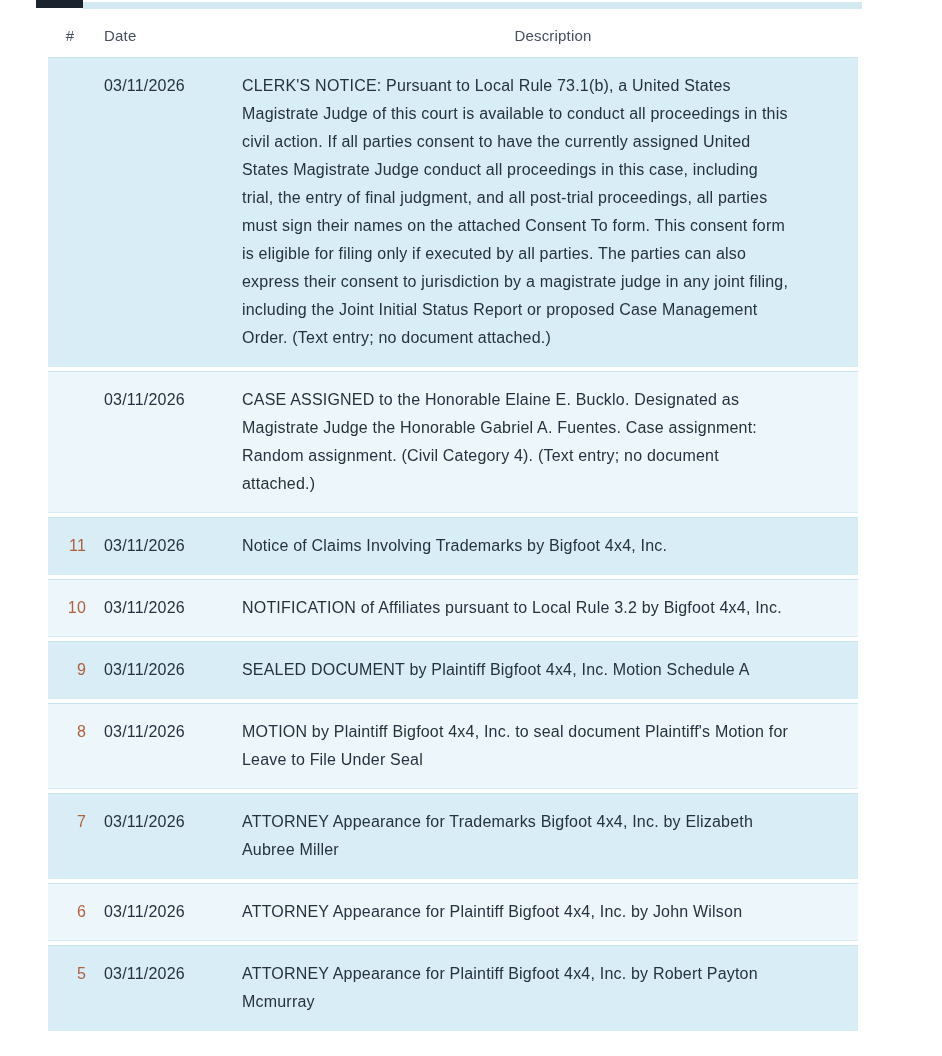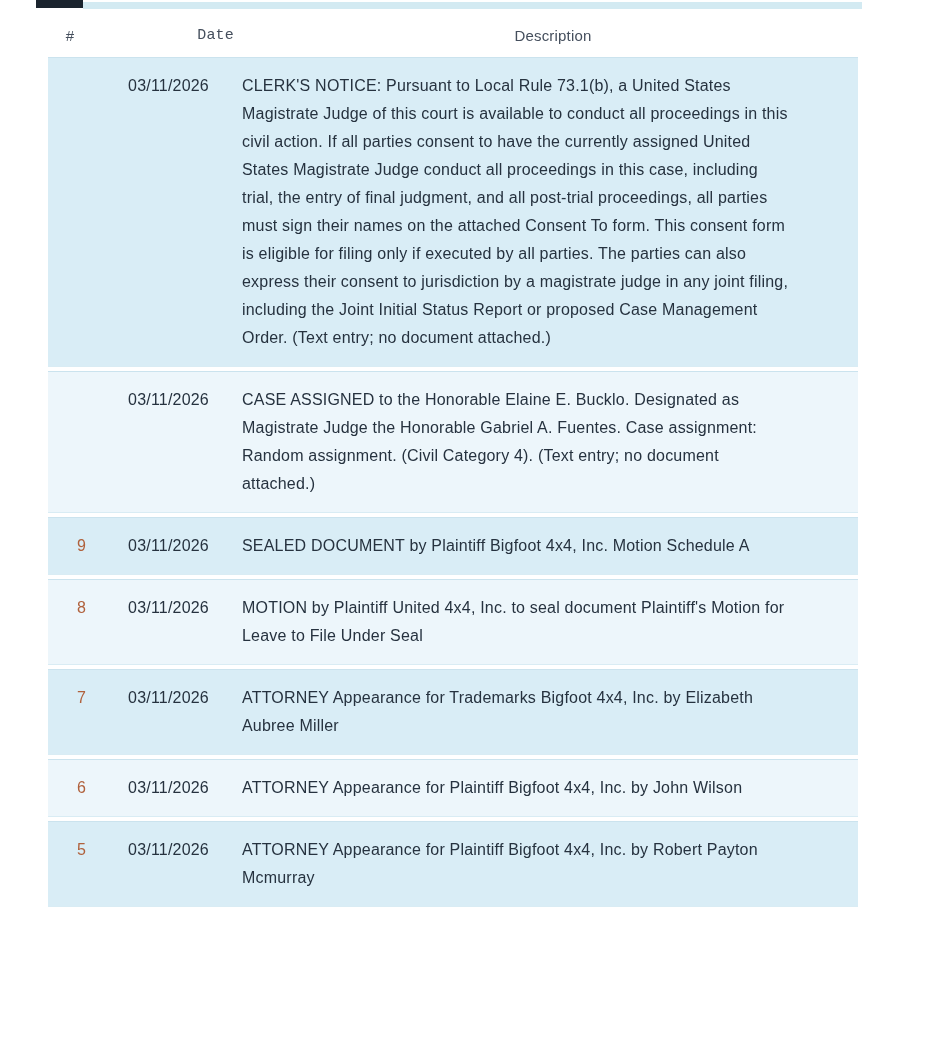--- a/index.html
+++ b/index.html
@@ -43,21 +43,21 @@
   }
   thead th {
     background: #ffffff;
     font-size: 15px;
     font-weight: 400;
     color: #454f5d;
     padding: 15px 0 9px 0;
     letter-spacing: 0.2px;
   }
   th.col-num  { width: 44px;  text-align: center; }
-  th.col-date { width: 130px; text-align: right; padding-left: 12px; font-family: Liberation Mono, monospace; }
+  th.col-date { width: 130px; text-align: left; padding-left: 12px; }
   th.col-desc { text-align: center; padding-left: 14px; }
 
   tbody td {
     vertical-align: top;
     padding-top: 14px;
     padding-bottom: 14px;
     font-size: 16px;
     line-height: 28px;
     letter-spacing: 0.2px;
     color: #26323f;
@@ -68,21 +68,20 @@
   tr.shade-b td { background: #edf6fb; }
 
   td.cell-num {
     text-align: right;
     padding-right: 6px;
     color: #b0613c;
   }
   td.cell-date {
     padding-left: 12px;
     white-space: nowrap;
-    text-align: center;
   }
   td.cell-desc {
     padding-left: 8px;
     padding-right: 68px;
   }
 </style>
 </head>
 <body>
 
 <div class="top-rule-dark"></div>
@@ -102,32 +101,42 @@
     <td class="cell-date">03/11/2026</td>
     <td class="cell-desc">CLERK'S NOTICE: Pursuant to Local Rule 73.1(b), a United States Magistrate Judge of this court is available to conduct all proceedings in this civil action. If all parties consent to have the currently assigned United States Magistrate Judge conduct all proceedings in this case, including trial, the entry of final judgment, and all post-trial proceedings, all parties must sign their names on the attached Consent To form. This consent form is eligible for filing only if executed by all parties. The parties can also express their consent to jurisdiction by a magistrate judge in any joint filing, including the Joint Initial Status Report or proposed Case Management Order. (Text entry; no document attached.)</td>
   </tr>
 
   <tr class="shade-b">
     <td class="cell-num"></td>
     <td class="cell-date">03/11/2026</td>
     <td class="cell-desc">CASE ASSIGNED to the Honorable Elaine E. Bucklo. Designated as Magistrate Judge the Honorable Gabriel A. Fuentes. Case assignment: Random assignment. (Civil Category 4). (Text entry; no document attached.)</td>
   </tr>
 
+  <tr class="shade-a">
+    <td class="cell-num">11</td>
+    <td class="cell-date">03/11/2026</td>
+    <td class="cell-desc">Notice of Claims Involving Trademarks by Bigfoot 4x4, Inc.</td>
+  </tr>
 
+  <tr class="shade-b">
+    <td class="cell-num">10</td>
+    <td class="cell-date">03/11/2026</td>
+    <td class="cell-desc">NOTIFICATION of Affiliates pursuant to Local Rule 3.2 by Bigfoot 4x4, Inc.</td>
+  </tr>
 
   <tr class="shade-a">
     <td class="cell-num">9</td>
     <td class="cell-date">03/11/2026</td>
     <td class="cell-desc">SEALED DOCUMENT by Plaintiff Bigfoot 4x4, Inc. Motion Schedule A</td>
   </tr>
 
   <tr class="shade-b">
     <td class="cell-num">8</td>
     <td class="cell-date">03/11/2026</td>
-    <td class="cell-desc">MOTION by Plaintiff United 4x4, Inc. to seal document Plaintiff's Motion for Leave to File Under Seal</td>
+    <td class="cell-desc">MOTION by Plaintiff Bigfoot 4x4, Inc. to seal document Plaintiff's Motion for Leave to File Under Seal</td>
   </tr>
 
   <tr class="shade-a">
     <td class="cell-num">7</td>
     <td class="cell-date">03/11/2026</td>
     <td class="cell-desc">ATTORNEY Appearance for Trademarks Bigfoot 4x4, Inc. by Elizabeth Aubree Miller</td>
   </tr>
 
   <tr class="shade-b">
     <td class="cell-num">6</td>

